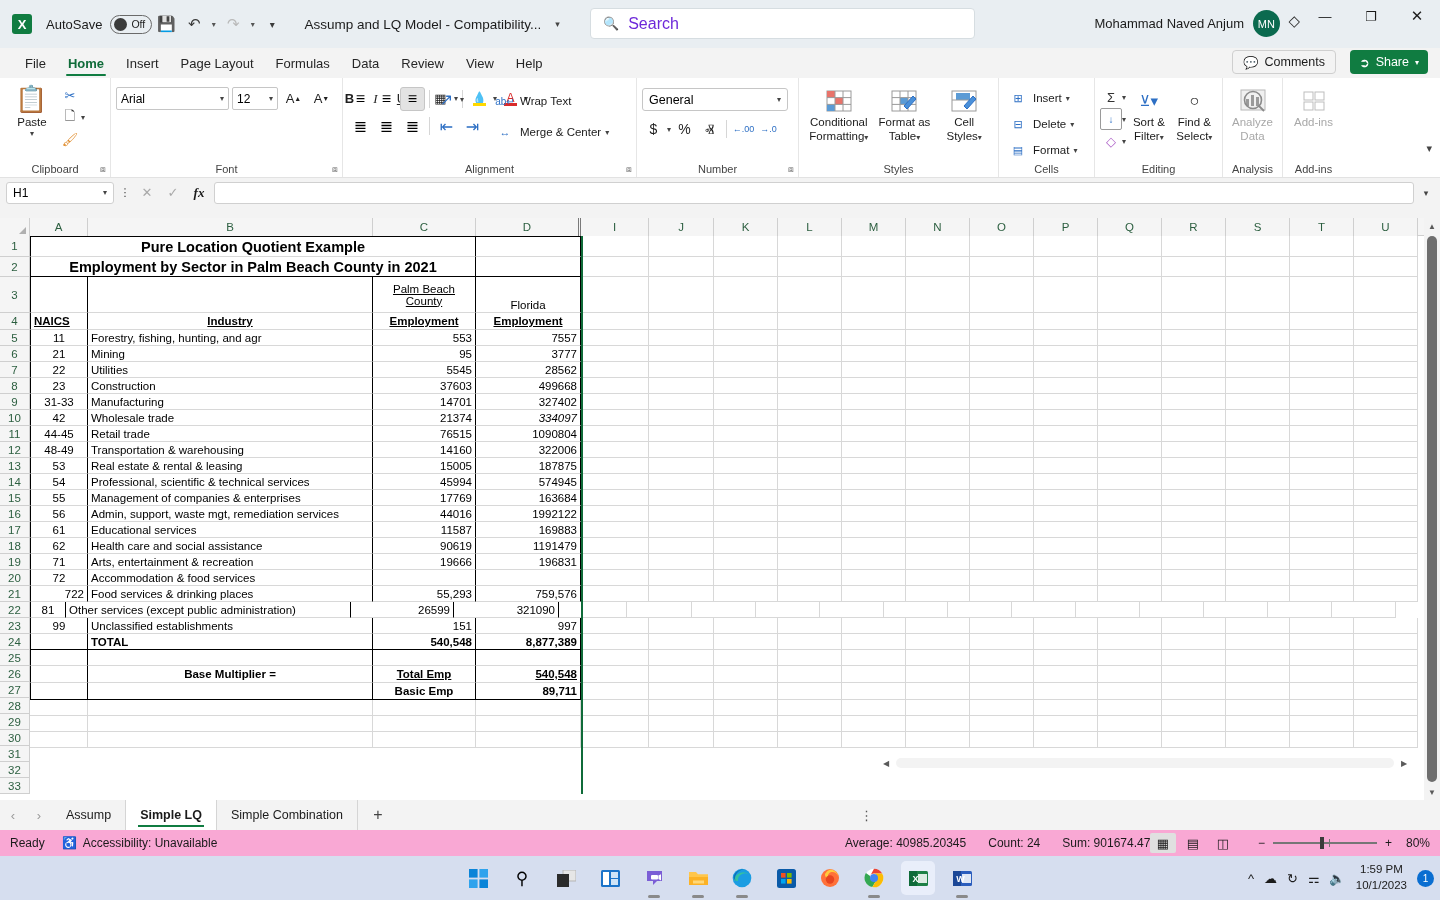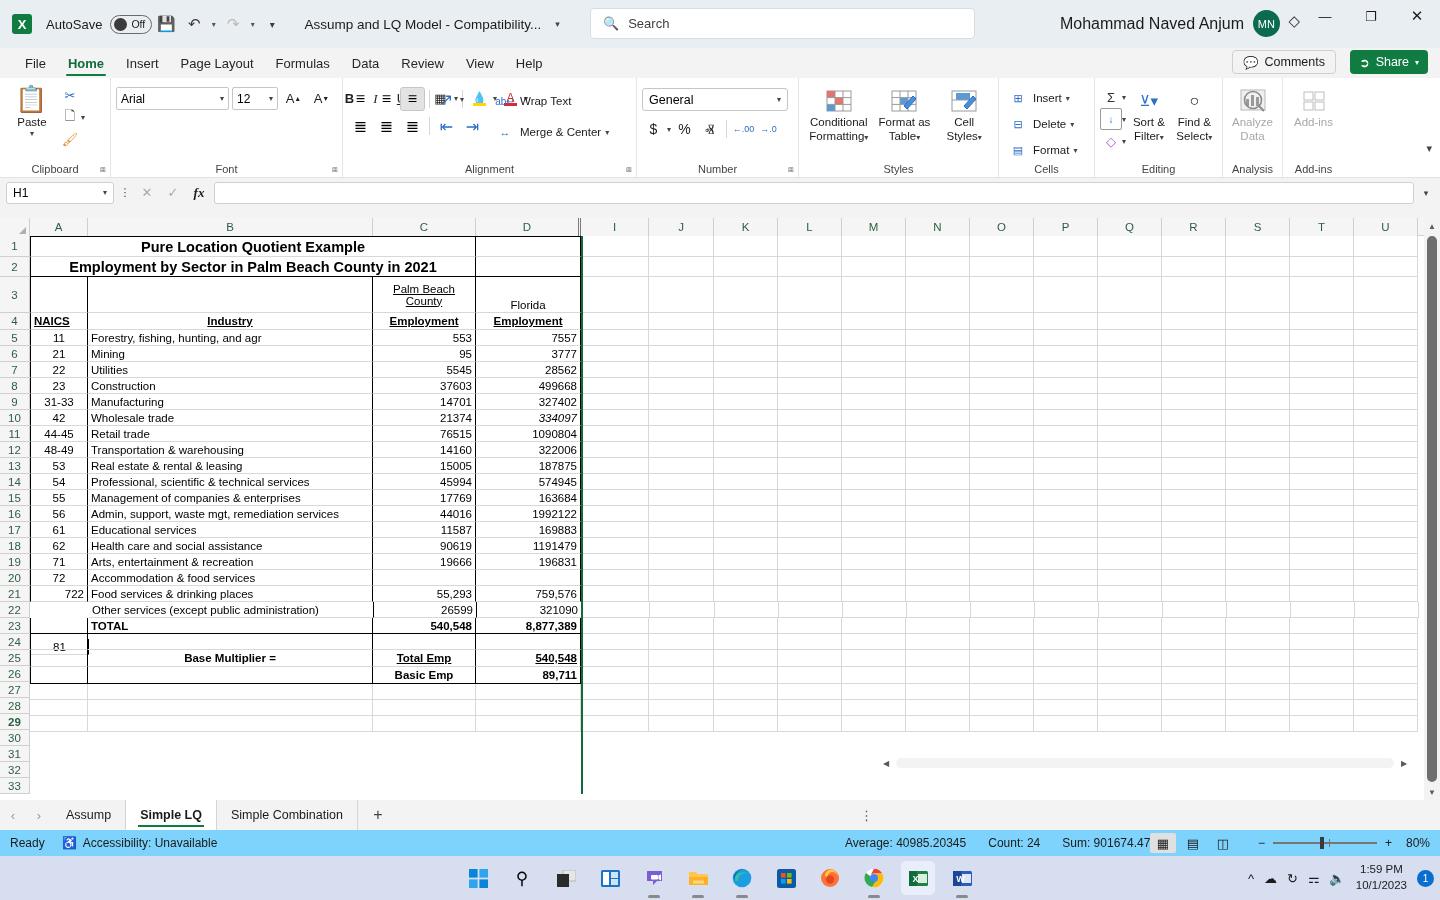--- a/index.html
+++ b/index.html
@@ -48,26 +48,26 @@
     white-space: nowrap;
   }
   .title-caret { margin-left: 14px; font-size: 9px; color: #444; }
   .searchbox {
     position: absolute; left: 590px; top: 8px;
     width: 385px; height: 31px; background: #fff;
     border: 1px solid #d6dde1; border-radius: 4px;
     display: flex; align-items: center; padding-left: 12px;
   }
   .searchbox .mag { font-size: 13px; color: #444; margin-right: 9px; }
-  .searchbox .ph { font-size: 13px; color: #404040; }
+  .searchbox .ph { font-size: 16px; color: #6d28d9; }
   .user-area {
     position: absolute; right: 160px; top: 10px;
     display: flex; align-items: center;
   }
-  .user-name { font-size: 16px; color: #1b1b1b; margin-right: 9px; }
+  .user-name { font-size: 13px; color: #1b1b1b; margin-right: 9px; }
   .avatar {
     width: 27px; height: 27px; border-radius: 50%;
     background: #0b6a4f; color: #fff; font-size: 11px;
     display: flex; align-items: center; justify-content: center;
     letter-spacing: .3px;
   }
   .win-btns { position: absolute; right: 0; top: 0; display: flex; }
   .win-btn {
     width: 46px; height: 32px; display: flex;
     align-items: center; justify-content: center;
@@ -303,21 +303,21 @@
   .stab.active::after {
     content: ''; position: absolute; left: 12px; right: 12px; bottom: 3px;
     height: 2px; background: #107c41;
   }
   .addsheet { width: 40px; text-align: center; font-size: 16px; color: #444; }
   .sheet-dots { position: absolute; left: 860px; font-size: 13px; color: #555; }
 
   
   .statusbar {
     position: absolute; left: 0; right: 0; top: 830px;
-    height: 26px; background: #7dd3fc;
+    height: 26px; background: #f9a8d4;
     display: flex; align-items: center; font-size: 12px; color: #1b1b1b;
   }
   .sb-ready { margin-left: 10px; }
   .sb-acc { margin-left: 18px; display: flex; align-items: center; gap: 5px; }
   .sb-stats { position: absolute; left: 845px; display: flex; gap: 22px; }
   .sb-views { position: absolute; left: 1150px; display: flex; gap: 4px; }
   .vbtn {
     width: 26px; height: 20px; display: flex; align-items: center;
     justify-content: center; font-size: 13px; color: #1b1b1b;
   }
@@ -739,21 +739,21 @@
         <div class="rh" style="height: 16px;">19</div>
         <div class="rh" style="height: 16px;">20</div>
         <div class="rh" style="height: 16px;">21</div>
         <div class="rh" style="height: 16px;">22</div>
         <div class="rh" style="height: 16px;">23</div>
         <div class="rh" style="height: 16px;">24</div>
         <div class="rh" style="height: 16px;">25</div>
         <div class="rh" style="height: 16px;">26</div>
         <div class="rh" style="height: 16px;">27</div>
         <div class="rh" style="height: 16px;">28</div>
-        <div class="rh" style="height: 16px; font-weight: bold;">29</div>
+        <div class="rh" style="height: 16px;">29</div>
         <div class="rh" style="height: 16px;">30</div>
         <div class="rh" style="height: 16px;">31</div>
         <div class="rh" style="height: 16px;">32</div>
         <div class="rh" style="height: 16px;">33</div>
       </div>
     <div class="cells" id="cells">
         <div class="grow" style="height: 21px;">
           <div class="gc c bold big bt bl br" style="width: 446px;">Pure Location Quotient Example</div>
           <div class="gc bt br" style="width: 105px;"></div>
           <div class="gc empty-grid" style="width: 68px;"></div>
@@ -1145,24 +1145,43 @@
           <div class="gc empty-grid" style="width: 64px;"></div>
           <div class="gc empty-grid" style="width: 64px;"></div>
           <div class="gc empty-grid" style="width: 64px;"></div>
           <div class="gc empty-grid" style="width: 64px;"></div>
           <div class="gc empty-grid" style="width: 64px;"></div>
           <div class="gc empty-grid" style="width: 64px;"></div>
           <div class="gc empty-grid" style="width: 64px;"></div>
           <div class="gc empty-grid" style="width: 64px;"></div>
         </div>
         <div class="grow" style="height: 16px;">
-          <div class="gc c bl br" style="width: 59px; margin-top: 37px;">81</div>
+          <div class="gc c bl br" style="width: 36px;">81</div>
           <div class="gc br" style="width: 285px;">Other services (except public administration)</div>
           <div class="gc r br" style="width: 103px;">26599</div>
           <div class="gc r br" style="width: 105px;">321090</div>
+          <div class="gc empty-grid" style="width: 68px;"></div>
+          <div class="gc empty-grid" style="width: 65px;"></div>
+          <div class="gc empty-grid" style="width: 64px;"></div>
+          <div class="gc empty-grid" style="width: 64px;"></div>
+          <div class="gc empty-grid" style="width: 64px;"></div>
+          <div class="gc empty-grid" style="width: 64px;"></div>
+          <div class="gc empty-grid" style="width: 64px;"></div>
+          <div class="gc empty-grid" style="width: 64px;"></div>
+          <div class="gc empty-grid" style="width: 64px;"></div>
+          <div class="gc empty-grid" style="width: 64px;"></div>
+          <div class="gc empty-grid" style="width: 64px;"></div>
+          <div class="gc empty-grid" style="width: 64px;"></div>
+          <div class="gc empty-grid" style="width: 64px;"></div>
+        </div>
+        <div class="grow" style="height: 16px;">
+          <div class="gc c bl br" style="width: 58px;">99</div>
+          <div class="gc br" style="width: 285px;">Unclassified establishments</div>
+          <div class="gc r br" style="width: 103px;">151</div>
+          <div class="gc r br" style="width: 105px;">997</div>
           <div class="gc empty-grid" style="width: 68px;"></div>
           <div class="gc empty-grid" style="width: 65px;"></div>
           <div class="gc empty-grid" style="width: 64px;"></div>
           <div class="gc empty-grid" style="width: 64px;"></div>
           <div class="gc empty-grid" style="width: 64px;"></div>
           <div class="gc empty-grid" style="width: 64px;"></div>
           <div class="gc empty-grid" style="width: 64px;"></div>
           <div class="gc empty-grid" style="width: 64px;"></div>
           <div class="gc empty-grid" style="width: 64px;"></div>
           <div class="gc empty-grid" style="width: 64px;"></div>

